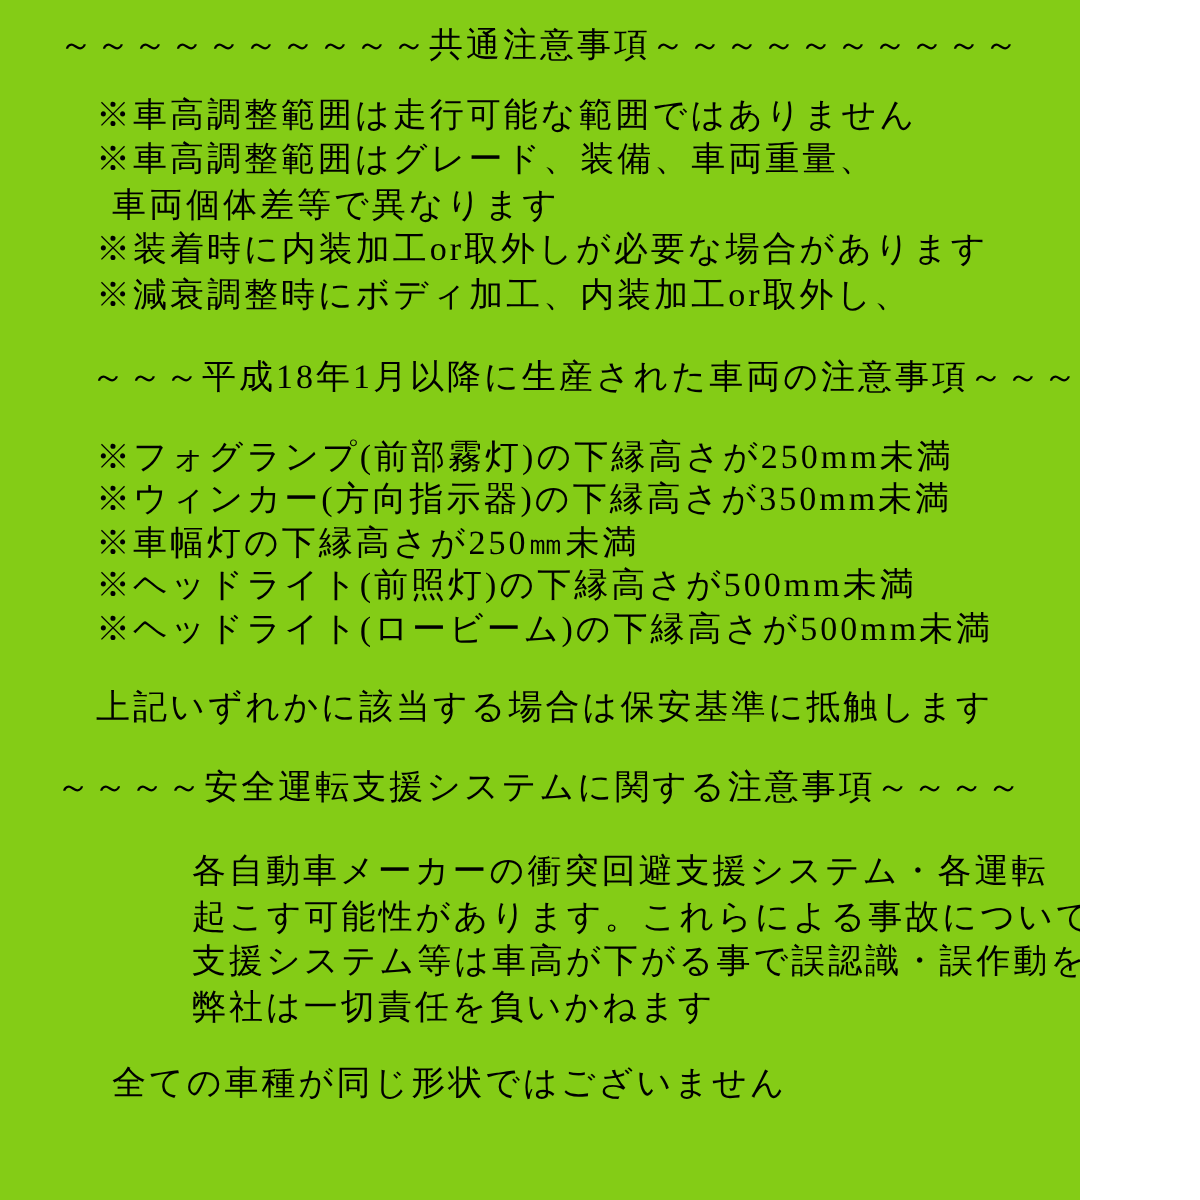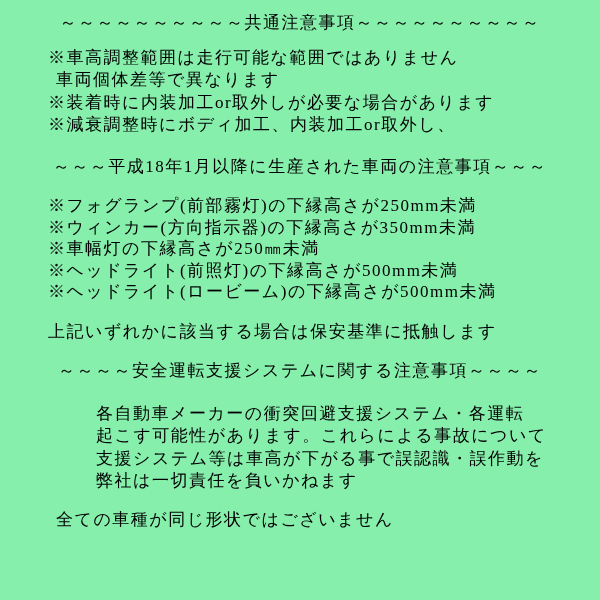--- a/index.html
+++ b/index.html
@@ -2,23 +2,23 @@
 <html><head>
 <meta charset="utf-8">
 <style>
   html, body {
     margin: 0;
     padding: 0;
     background: #ffffff;
   }
   .page {
     position: relative;
-    width: 600px;
+    width: 540px;
     height: 600px;
-    background: #86efac;
+    background: #84cc16;
     color: #000000;
     font-family: "Liberation Serif", "DejaVu Serif", serif;
     overflow: hidden;
     box-sizing: border-box;
     padding-top: 12px;
   }
   .line {
     font-size: 17px;
     letter-spacing: 1.5px;
     line-height: 22.5px;
@@ -28,37 +28,38 @@
   .header {
     text-align: center;
   }
   .body-line {
     padding-left: 48px;
   }
   .indent {
     padding-left: 56px;
   }
   .group-common   { margin-top: 12px; }
-  .header-h18     { margin-top: 19px; }
+  .header-h18     { margin-top: 19px; text-align: right; }
   .group-h18      { margin-top: 17px; }
   .group-h18 .line { line-height: 21.5px; }
   .conclusion     { margin-top: 18px; }
   .header-safety  { margin-top: 17px; }
   .group-safety   { margin-top: 20px; padding-left: 48px; }
   .group-sample   { margin-top: 16px; }
 </style>
 </head>
 <body>
 
 <div class="page">
 
   <div class="line header header-common">～～～～～～～～～～共通注意事項～～～～～～～～～～</div>
 
   <div class="group-common">
     <div class="line body-line">※車高調整範囲は走行可能な範囲ではありません</div>
+    <div class="line body-line">※車高調整範囲はグレード、装備、車両重量、</div>
     <div class="line body-line indent">車両個体差等で異なります</div>
     <div class="line body-line">※装着時に内装加工or取外しが必要な場合があります</div>
     <div class="line body-line">※減衰調整時にボディ加工、内装加工or取外し、</div>
   </div>
 
   <div class="line header header-h18">～～～平成18年1月以降に生産された車両の注意事項～～～</div>
 
   <div class="group-h18">
     <div class="line body-line">※フォグランプ(前部霧灯)の下縁高さが250mm未満</div>
     <div class="line body-line">※ウィンカー(方向指示器)の下縁高さが350mm未満</div>

